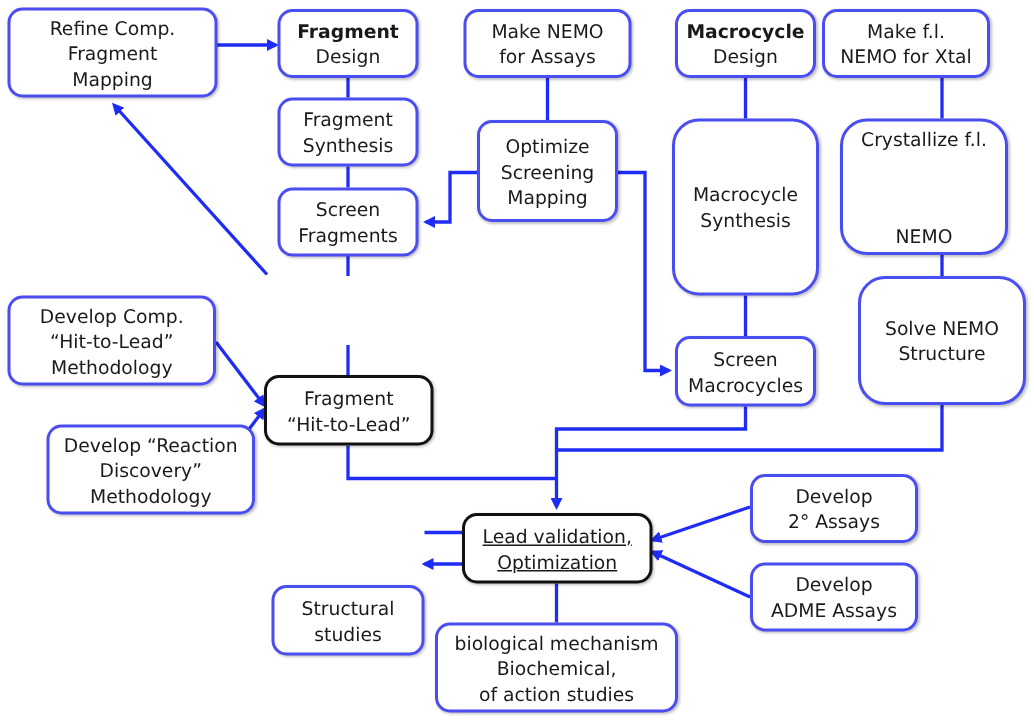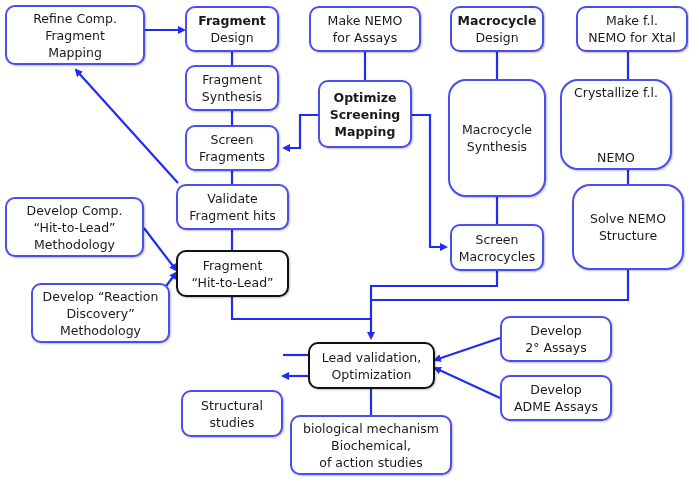--- a/index.html
+++ b/index.html
@@ -63,24 +63,20 @@
   <div class="box" style="left:185px;top:65px;width:94px;height:46px;">
     <span>Fragment</span>
     <span>Synthesis</span>
   </div>
 
   <div class="box" style="left:185px;top:125px;width:94px;height:46px;">
     <span>Screen</span>
     <span>Fragments</span>
   </div>
 
-  <div class="box" style="left:176px;top:184px;width:113px;height:46px;">
-    <span>Validate</span>
-    <span>Fragment hits</span>
-  </div>
 
   <div class="box key" style="left:176px;top:250px;width:113px;height:47px;">
     <span>Fragment</span>
     <span>“Hit-to-Lead”</span>
   </div>
 
   <div class="box" style="left:5px;top:197px;width:139px;height:60px;">
     <span>Develop Comp.</span>
     <span>“Hit-to-Lead”</span>
     <span>Methodology</span>
@@ -90,62 +86,62 @@
     <span>Develop “Reaction</span>
     <span>Discovery”</span>
     <span>Methodology</span>
   </div>
 
   <div class="box" style="left:309px;top:6px;width:112px;height:46px;">
     <span>Make NEMO</span>
     <span>for Assays</span>
   </div>
 
-  <div class="box" style="left:318px;top:80px;width:94px;height:68px;font-weight:bold;">
+  <div class="box" style="left:318px;top:80px;width:94px;height:68px;">
     <span>Optimize</span>
     <span>Screening</span>
     <span>Mapping</span>
   </div>
 
   <div class="box" style="left:450px;top:6px;width:94px;height:46px;">
     <span class="b">Macrocycle</span>
     <span>Design</span>
   </div>
 
   <div class="box" style="left:448px;top:79px;width:98px;height:118px;border-radius:18px;">
     <span>Macrocycle</span>
     <span>Synthesis</span>
   </div>
 
   <div class="box" style="left:450px;top:224px;width:94px;height:47px;">
     <span>Screen</span>
     <span>Macrocycles</span>
   </div>
 
-  <div class="box" style="left:576px;top:6px;width:112px;height:46px;">
+  <div class="box" style="left:548px;top:6px;width:112px;height:46px;">
     <span>Make f.l.</span>
     <span>NEMO for Xtal</span>
   </div>
 
   <div class="box" style="left:560px;top:79px;width:112px;height:91px;border-radius:18px;gap:48px;">
     <span>Crystallize f.l.</span>
     <span>NEMO</span>
   </div>
 
   <div class="box" style="left:572px;top:184px;width:112px;height:86px;border-radius:18px;">
     <span>Solve NEMO</span>
     <span>Structure</span>
   </div>
 
   <div class="box" style="left:181px;top:342px;width:102px;height:47px;margin-top:48px;">
     <span>Structural</span>
     <span>studies</span>
   </div>
 
-  <div class="box key" style="left:308px;top:342px;width:127px;height:47px;">
+  <div class="box key" style="left:308px;top:342px;width:127px;height:47px;text-decoration:underline;">
     <span>Lead validation,</span>
     <span>Optimization</span>
   </div>
 
   <div class="box" style="left:500px;top:316px;width:112px;height:46px;">
     <span>Develop</span>
     <span>2° Assays</span>
   </div>
 
   <div class="box" style="left:500px;top:375px;width:112px;height:46px;">

